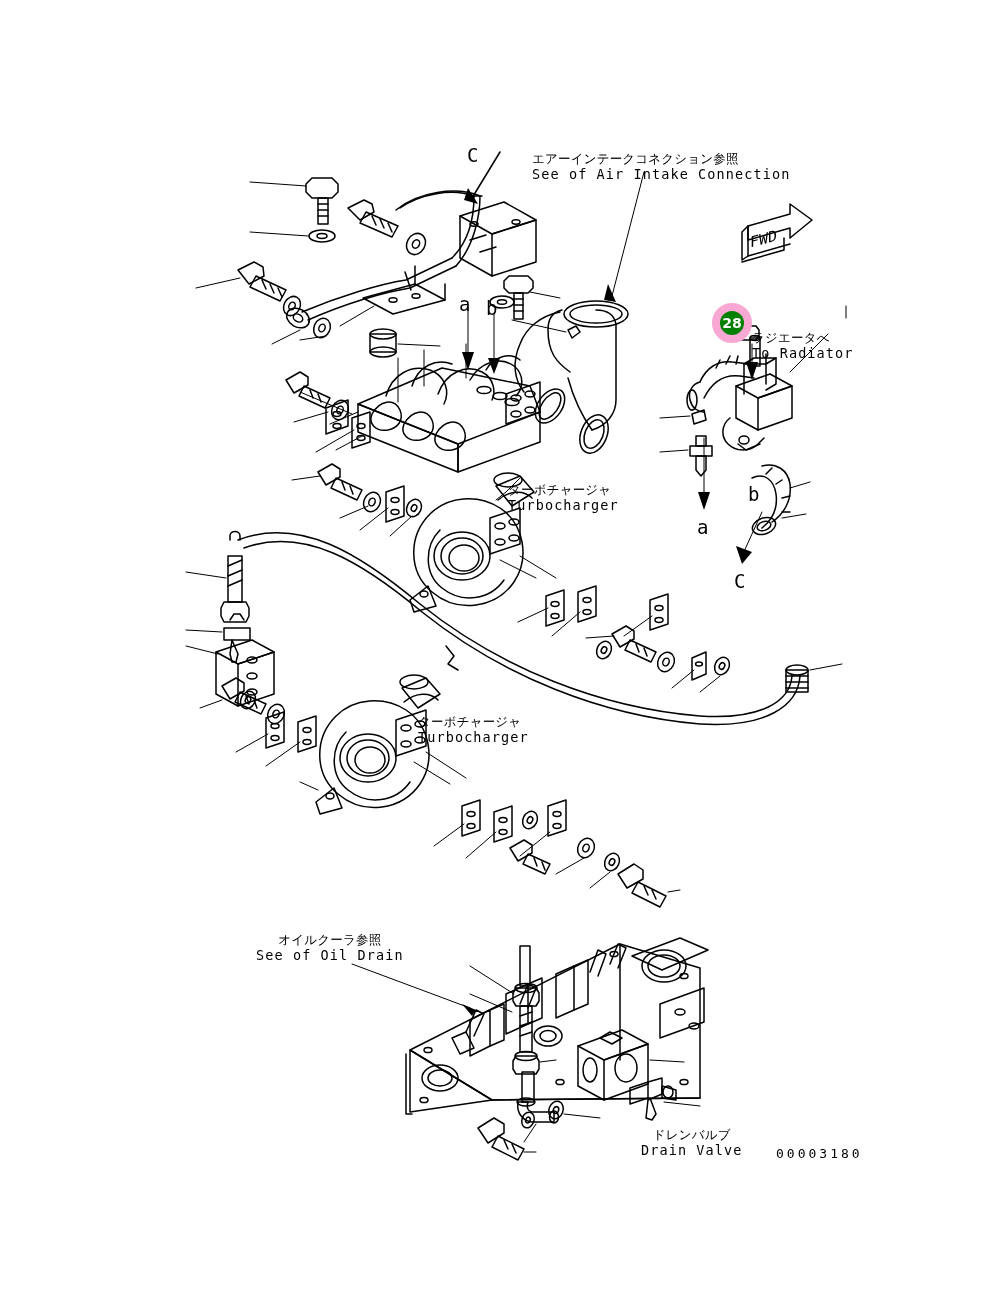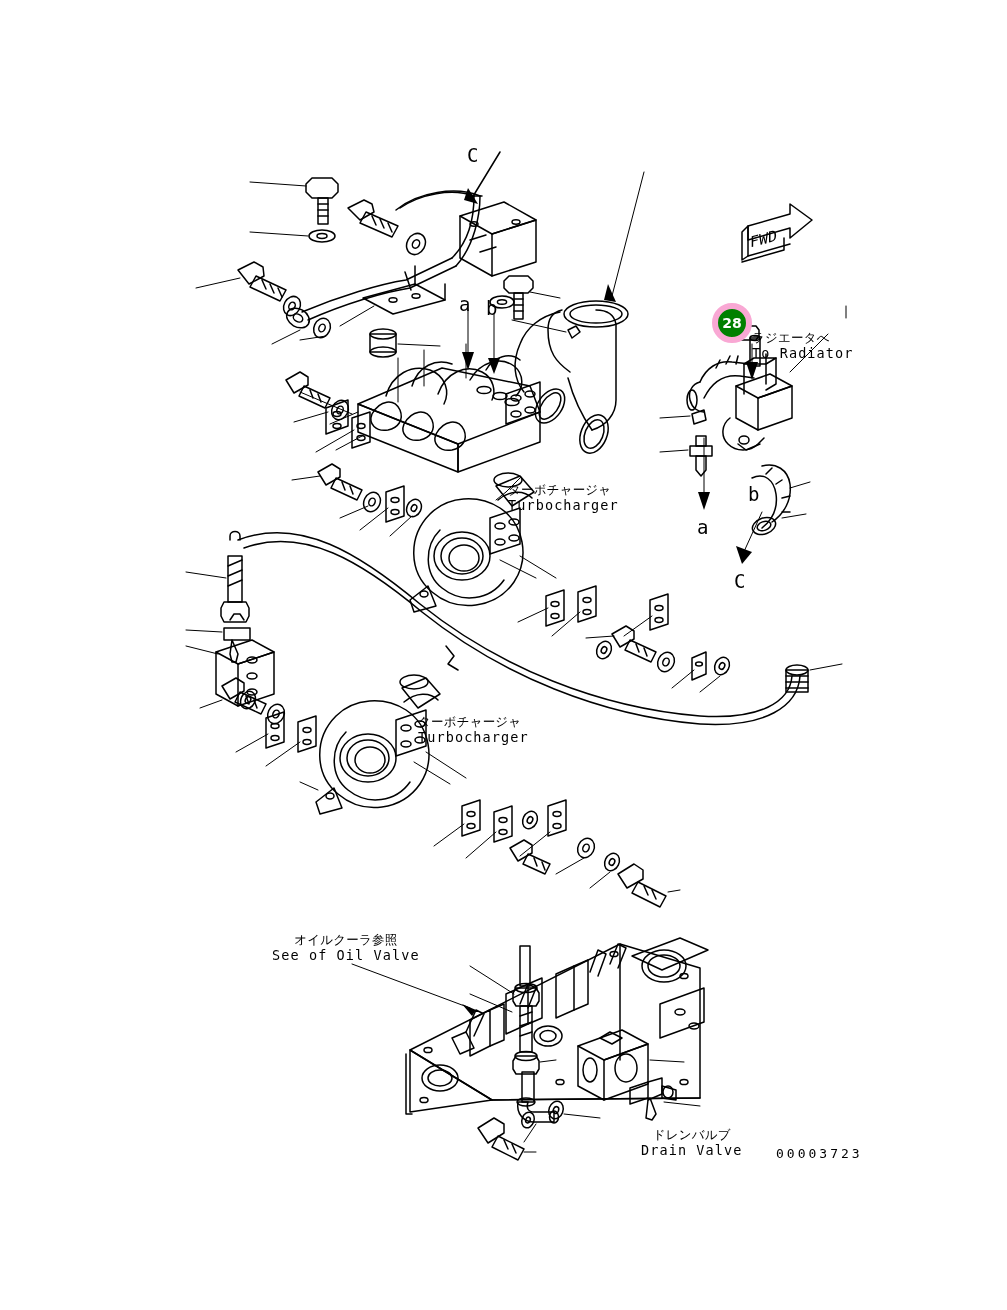--- a/index.html
+++ b/index.html
@@ -19,21 +19,21 @@
     font-family:"DejaVu Sans Mono","Liberation Mono",monospace;
     font-size:19px;color:#000;
   }
   .partno{
     position:absolute;
     font-family:"DejaVu Sans Mono","Liberation Mono",monospace;
     font-size:13px;letter-spacing:3px;
   }
   .marker{
     position:absolute;width:40px;height:40px;border-radius:50%;
-    background:#008000;border:6px solid #f9a8d4;
+    background:#008000;border:8px solid #f9a8d4;
     box-sizing:border-box;
     display:flex;align-items:center;justify-content:center;
     color:#fff;font-family:"DejaVu Sans","Liberation Sans",sans-serif;
     font-size:14px;font-weight:bold;
   }
 </style>
 </head>
 <body>
 
 <div id="sheet">
@@ -534,54 +534,58 @@
         <path d="M752 344 L752 370" stroke-width="1"></path>
         <path d="M746 362 l6 18 l6 -18 z" fill="#000" stroke="none"></path>
 
         <path d="M762 512 L742 556" stroke-width="1"></path>
         <path d="M736 546 l6 18 l10 -12 z" fill="#000" stroke="none"></path>
       </g>
 
     </g>
   </svg>
 
+  <div class="lbl" style="left:532px;top:152px;">
+    <div class="jp">エアーインテークコネクション参照</div>
+    <div class="en">See of Air Intake Connection</div>
+  </div>
 
   <div class="lbl" style="left:752px;top:294px;margin-top:37px;">
     <div class="jp">ラジエータへ</div>
     <div class="en">To Radiator</div>
   </div>
 
   <div class="lbl" style="left:508px;top:483px;">
     <div class="jp">ターボチャージャ</div>
     <div class="en">Turbocharger</div>
   </div>
 
   <div class="lbl" style="left:418px;top:715px;">
     <div class="jp">ターボチャージャ</div>
     <div class="en">Turbocharger</div>
   </div>
 
-  <div class="lbl ctr" style="left:272px;top:933px;">
+  <div class="lbl ctr" style="left:256px;top:933px;">
     <div class="jp">オイルクーラ参照</div>
-    <div class="en">See of Oil Valve</div>
+    <div class="en">See of Oil Drain</div>
   </div>
 
   <div class="lbl ctr" style="left:641px;top:1128px;">
     <div class="jp">ドレンバルブ</div>
     <div class="en">Drain Valve</div>
   </div>
 
   <div class="callout" style="left:467px;top:144px;">C</div>
   <div class="callout" style="left:459px;top:293px;">a</div>
   <div class="callout" style="left:486px;top:297px;">b</div>
   <div class="callout" style="left:697px;top:516px;">a</div>
   <div class="callout" style="left:748px;top:483px;">b</div>
   <div class="callout" style="left:734px;top:570px;">C</div>
 
   <div style="position:absolute;left:750px;top:230px;font-family:'DejaVu Sans Mono','Liberation Mono',monospace;font-size:15px;letter-spacing:0px;transform:skewY(-14deg);">FWD</div>
 
   <div class="marker" style="left:712px;top:303px;">
     <span>28</span>
   </div>
 
-  <div class="partno" style="left:776px;top:1146px;">00003723</div>
+  <div class="partno" style="left:776px;top:1146px;">00003180</div>
 
 </div>
 
 </body></html>

